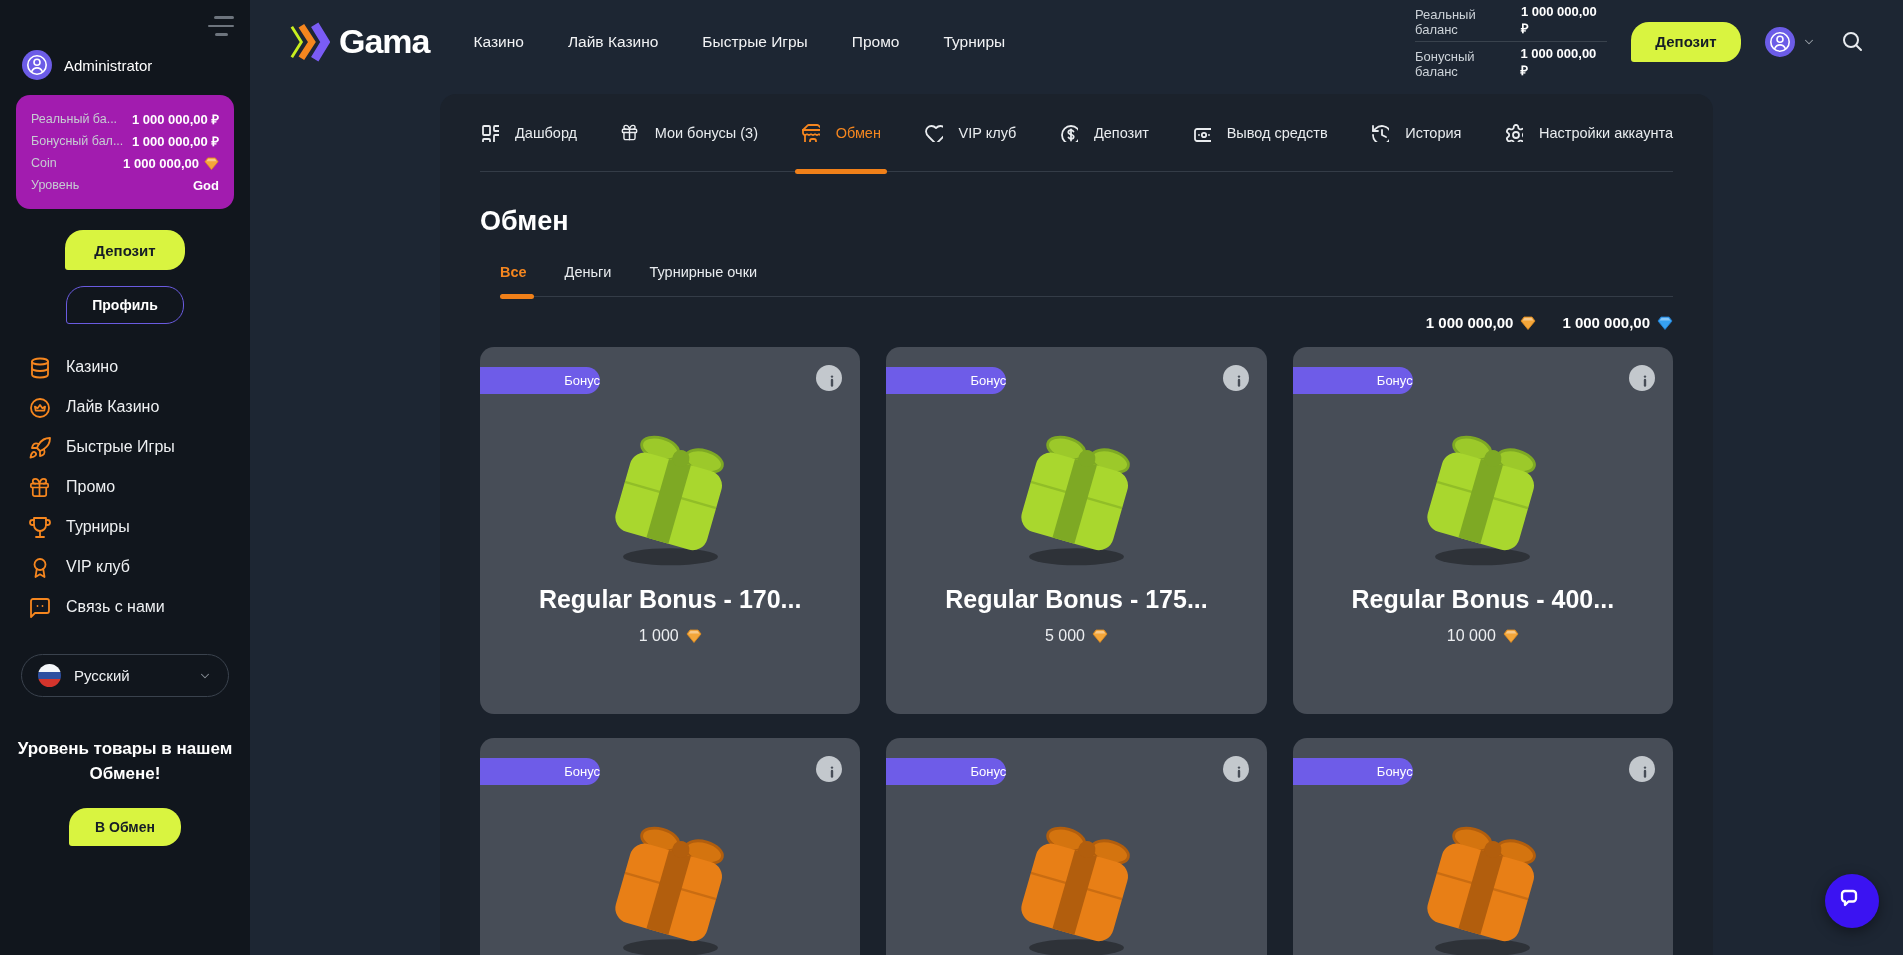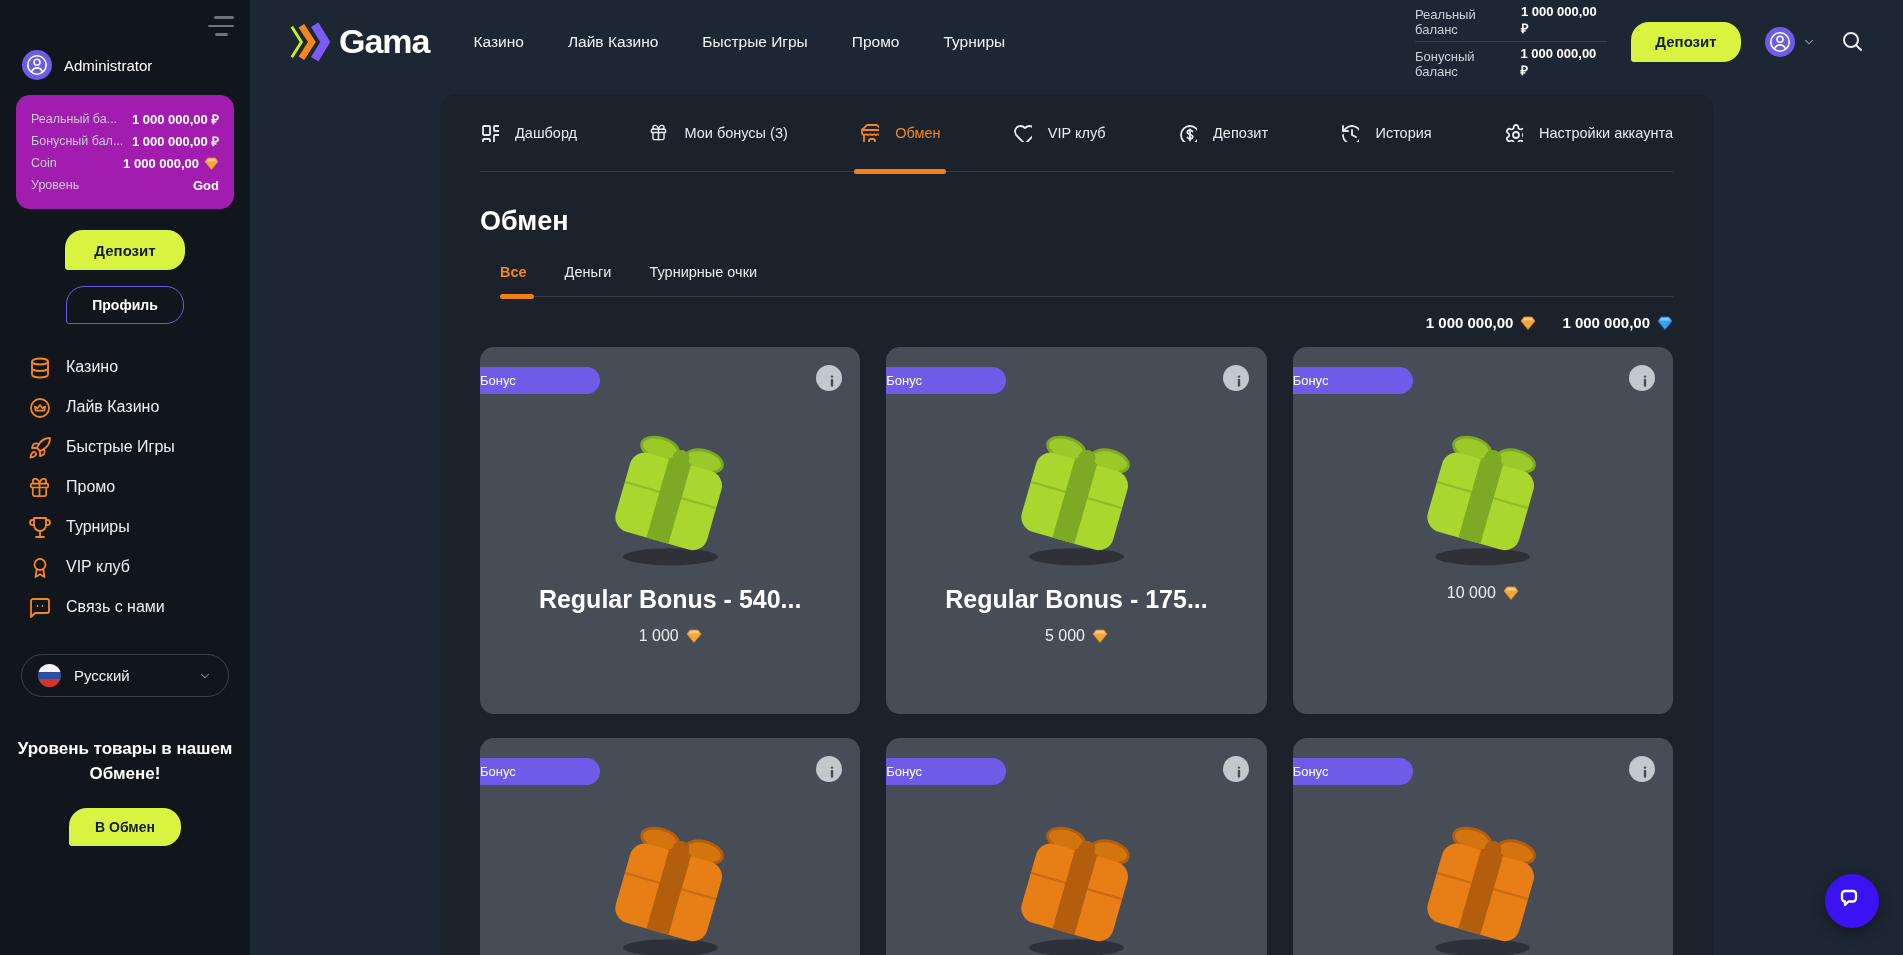--- a/index.html
+++ b/index.html
@@ -86,21 +86,21 @@
   .filter.active::after { content:""; position:absolute; left:0; bottom:-3px; height:5px; width:34px; border-radius:3px; background:#f08019; }
 
   .wallet { margin-top:17px; display:flex; justify-content:flex-end; align-items:center; gap:26px; }
   .wallet-chip { display:flex; align-items:center; gap:7px; font-size:15px; font-weight:bold; }
   .gem { width:16px; height:16px; }
   .gem-sm { width:15px; height:15px; }
 
   
   .cards { margin-top:16px; display:grid; grid-template-columns:repeat(3,1fr); gap:24px 26px; }
   .card { position:relative; height:367px; background:#474d57; border-radius:14px; overflow:hidden; }
-  .badge { position:absolute; top:20px; left:0; width:120px; height:27px; line-height:27px; background:#6e5ce8; border-radius:0 14px 14px 0; text-align:left; font-size:13px; color:#fff; }
+  .badge { position:absolute; top:20px; left:0; width:120px; height:27px; line-height:27px; background:#6e5ce8; border-radius:0 14px 14px 0; text-align:right; font-size:13px; color:#fff; }
   .info-btn { position:absolute; top:18px; right:18px; width:26px; height:26px; border-radius:50%; background:rgba(231,234,238,0.78); color:#474d57; display:flex; align-items:center; justify-content:center; cursor:pointer; }
   .info-btn svg { width:18px; height:18px; stroke-width:2.4; }
   .gift-wrap { padding-top:72px; display:flex; justify-content:center; }
   .gift-wrap svg { width:155px; height:152px; }
   .card-title { margin-top:14px; text-align:center; font-size:25px; font-weight:bold; color:#fff; }
   .card-price { margin-top:13px; display:flex; justify-content:center; align-items:center; gap:7px; font-size:16px; color:#eceef1; }
 
   
   .card[data-gift="green"]  { --box:#a9d72e; --ribbon:#7ea924; --bow:#9cc92a; }
   .card[data-gift="orange"] { --box:#e87f16; --ribbon:#b25e0d; --bow:#d4740f; }
@@ -365,20 +365,29 @@
       <div class="tab">
         <svg class="ico">
             <circle cx="12" cy="12" r="9"></circle>
             <path d="M12 6.5v11"></path>
             <path d="M14.5 8.5c-.6-.8-1.5-1.3-2.5-1.3-1.5 0-2.7.9-2.7 2.1 0 2.9 5.4 1.5 5.4 4.4 0 1.2-1.2 2.1-2.7 2.1-1 0-1.9-.5-2.5-1.3"></path>
           </svg>
         <span>Депозит</span>
       </div>
       <div class="tab">
         <svg class="ico">
+            <rect x="3" y="6" width="18" height="12" rx="2"></rect>
+            <circle cx="12" cy="12" r="2.2"></circle>
+            <path d="M7 12h.01"></path>
+            <path d="M17 12h.01"></path>
+          </svg>
+        <span>Вывод средств</span>
+      </div>
+      <div class="tab">
+        <svg class="ico">
             <path d="M3 12a9 9 0 1 0 2.64-6.36L3 8"></path>
             <path d="M3 3v5h5"></path>
             <path d="M12 7v5l4 2"></path>
           </svg>
         <span>История</span>
       </div>
       <div class="tab">
         <svg class="ico">
             <path d="M12.22 2h-.44a2 2 0 0 0-2 2v.18a2 2 0 0 1-1 1.73l-.43.25a2 2 0 0 1-2 0l-.15-.08a2 2 0 0 0-2.73.73l-.22.38a2 2 0 0 0 .73 2.73l.15.1a2 2 0 0 1 1 1.72v.51a2 2 0 0 1-1 1.74l-.15.09a2 2 0 0 0-.73 2.73l.22.38a2 2 0 0 0 2.73.73l.15-.08a2 2 0 0 1 2 0l.43.25a2 2 0 0 1 1 1.73V20a2 2 0 0 0 2 2h.44a2 2 0 0 0 2-2v-.18a2 2 0 0 1 1-1.73l.43-.25a2 2 0 0 1 2 0l.15.08a2 2 0 0 0 2.73-.73l.22-.39a2 2 0 0 0-.73-2.73l-.15-.08a2 2 0 0 1-1-1.74v-.5a2 2 0 0 1 1-1.74l.15-.09a2 2 0 0 0 .73-2.73l-.22-.38a2 2 0 0 0-2.73-.73l-.15.08a2 2 0 0 1-2 0l-.43-.25a2 2 0 0 1-1-1.73V4a2 2 0 0 0-2-2z"></path>
             <circle cx="12" cy="12" r="3"></circle>
@@ -418,21 +427,21 @@
             <svg class="ico">
               <path d="M12 11v5.5"></path>
               <circle cx="12" cy="7.6" r="1.2" fill="currentColor" stroke="none"></circle>
             </svg>
           </span>
         <div class="gift-wrap">
             <svg>
               <use href="#sym-gift"></use>
             </svg>
           </div>
-        <div class="card-title">Regular Bonus - 540...</div>
+        <div class="card-title">Regular Bonus - 170...</div>
         <div class="card-price">
           <span>1 000</span>
           <svg class="gem gem-orange">
               <use href="#sym-gem"></use>
             </svg>
         </div>
       </div>
 
       <div class="card" data-gift="green">
         <span class="badge">Бонус</span>
@@ -462,20 +471,21 @@
             <svg class="ico">
               <path d="M12 11v5.5"></path>
               <circle cx="12" cy="7.6" r="1.2" fill="currentColor" stroke="none"></circle>
             </svg>
           </span>
         <div class="gift-wrap">
             <svg>
               <use href="#sym-gift"></use>
             </svg>
           </div>
+        <div class="card-title">Regular Bonus - 400...</div>
         <div class="card-price">
           <span>10 000</span>
           <svg class="gem gem-orange">
               <use href="#sym-gem"></use>
             </svg>
         </div>
       </div>
 
       <div class="card" data-gift="orange">
         <span class="badge">Бонус</span>

